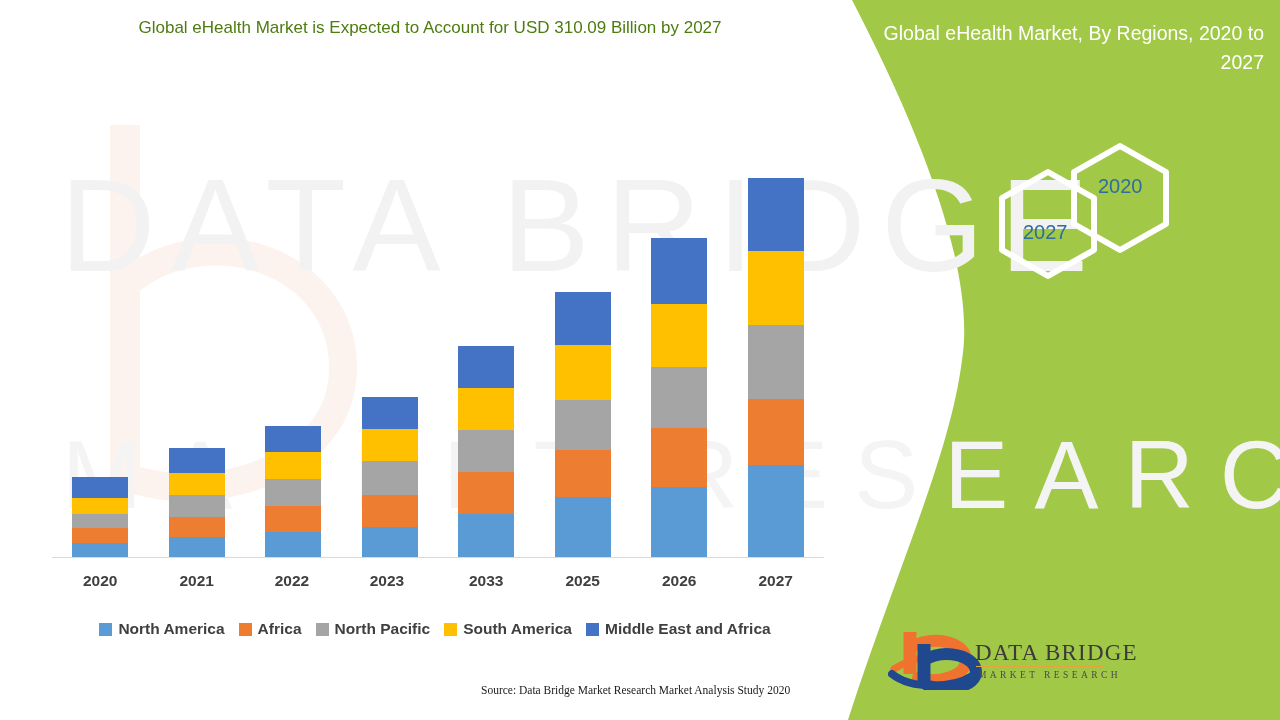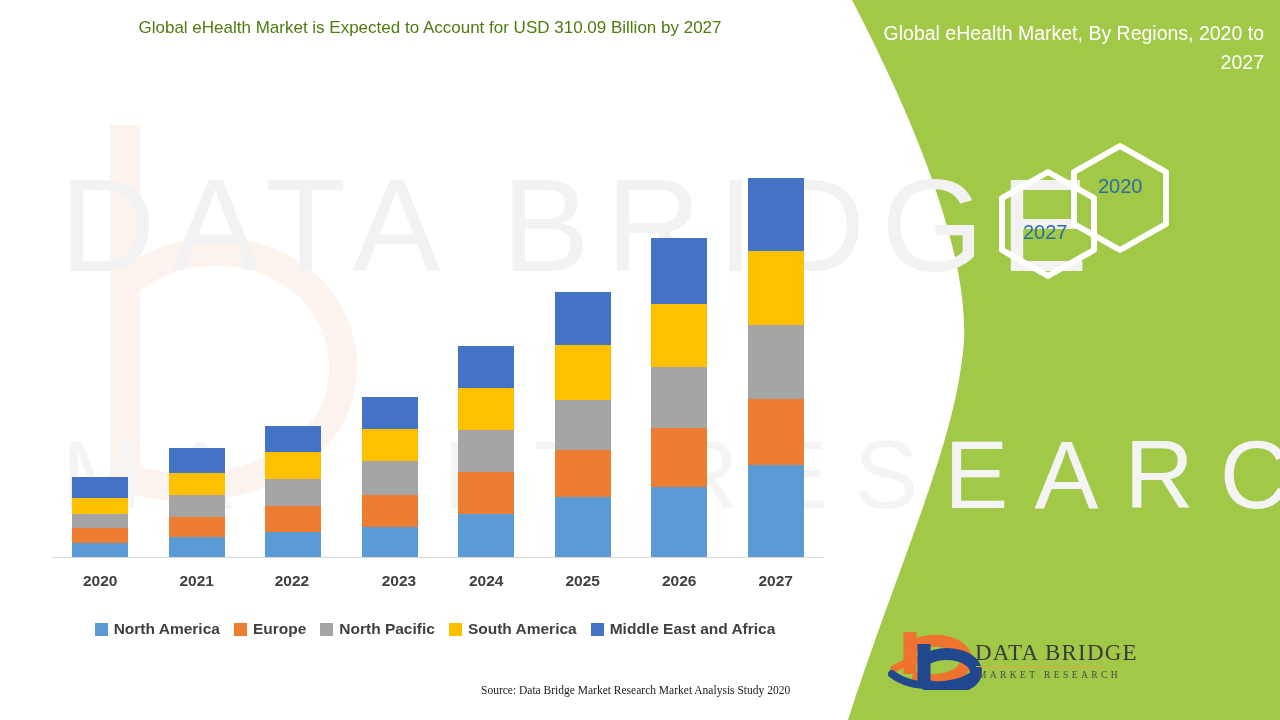--- a/index.html
+++ b/index.html
@@ -128,35 +128,35 @@
         <div class="seg" style="height: 74px; background: rgb(165, 165, 165);"></div>
         <div class="seg" style="height: 66px; background: rgb(237, 125, 49);"></div>
         <div class="seg" style="height: 92px; background: rgb(91, 155, 213);"></div>
       </div>
     </div>
   <div id="axisline"></div>
   <div id="xlabels">
       <div class="xlab" style="left: 0.25px;">2020</div>
       <div class="xlab" style="left: 96.75px;">2021</div>
       <div class="xlab" style="left: 192px;">2022</div>
-      <div class="xlab" style="left: 299px;">2023</div>
-      <div class="xlab" style="left: 386.25px;">2024</div>
+      <div class="xlab" style="left: 287px;">2023</div>
+      <div class="xlab" style="left: 386.25px;">2033</div>
       <div class="xlab" style="left: 482.75px;">2025</div>
       <div class="xlab" style="left: 579.25px;">2026</div>
       <div class="xlab" style="left: 675.75px;">2027</div>
     </div>
 
   <div id="legend">
       <div class="lg">
         <span class="lgsw" style="background: rgb(91, 155, 213);"></span>
         <span class="lgtx">North America</span>
       </div>
       <div class="lg">
         <span class="lgsw" style="background: rgb(237, 125, 49);"></span>
-        <span class="lgtx">Europe</span>
+        <span class="lgtx">Africa</span>
       </div>
       <div class="lg">
         <span class="lgsw" style="background: rgb(165, 165, 165);"></span>
         <span class="lgtx">North Pacific</span>
       </div>
       <div class="lg">
         <span class="lgsw" style="background: rgb(255, 192, 0);"></span>
         <span class="lgtx">South America</span>
       </div>
       <div class="lg">

